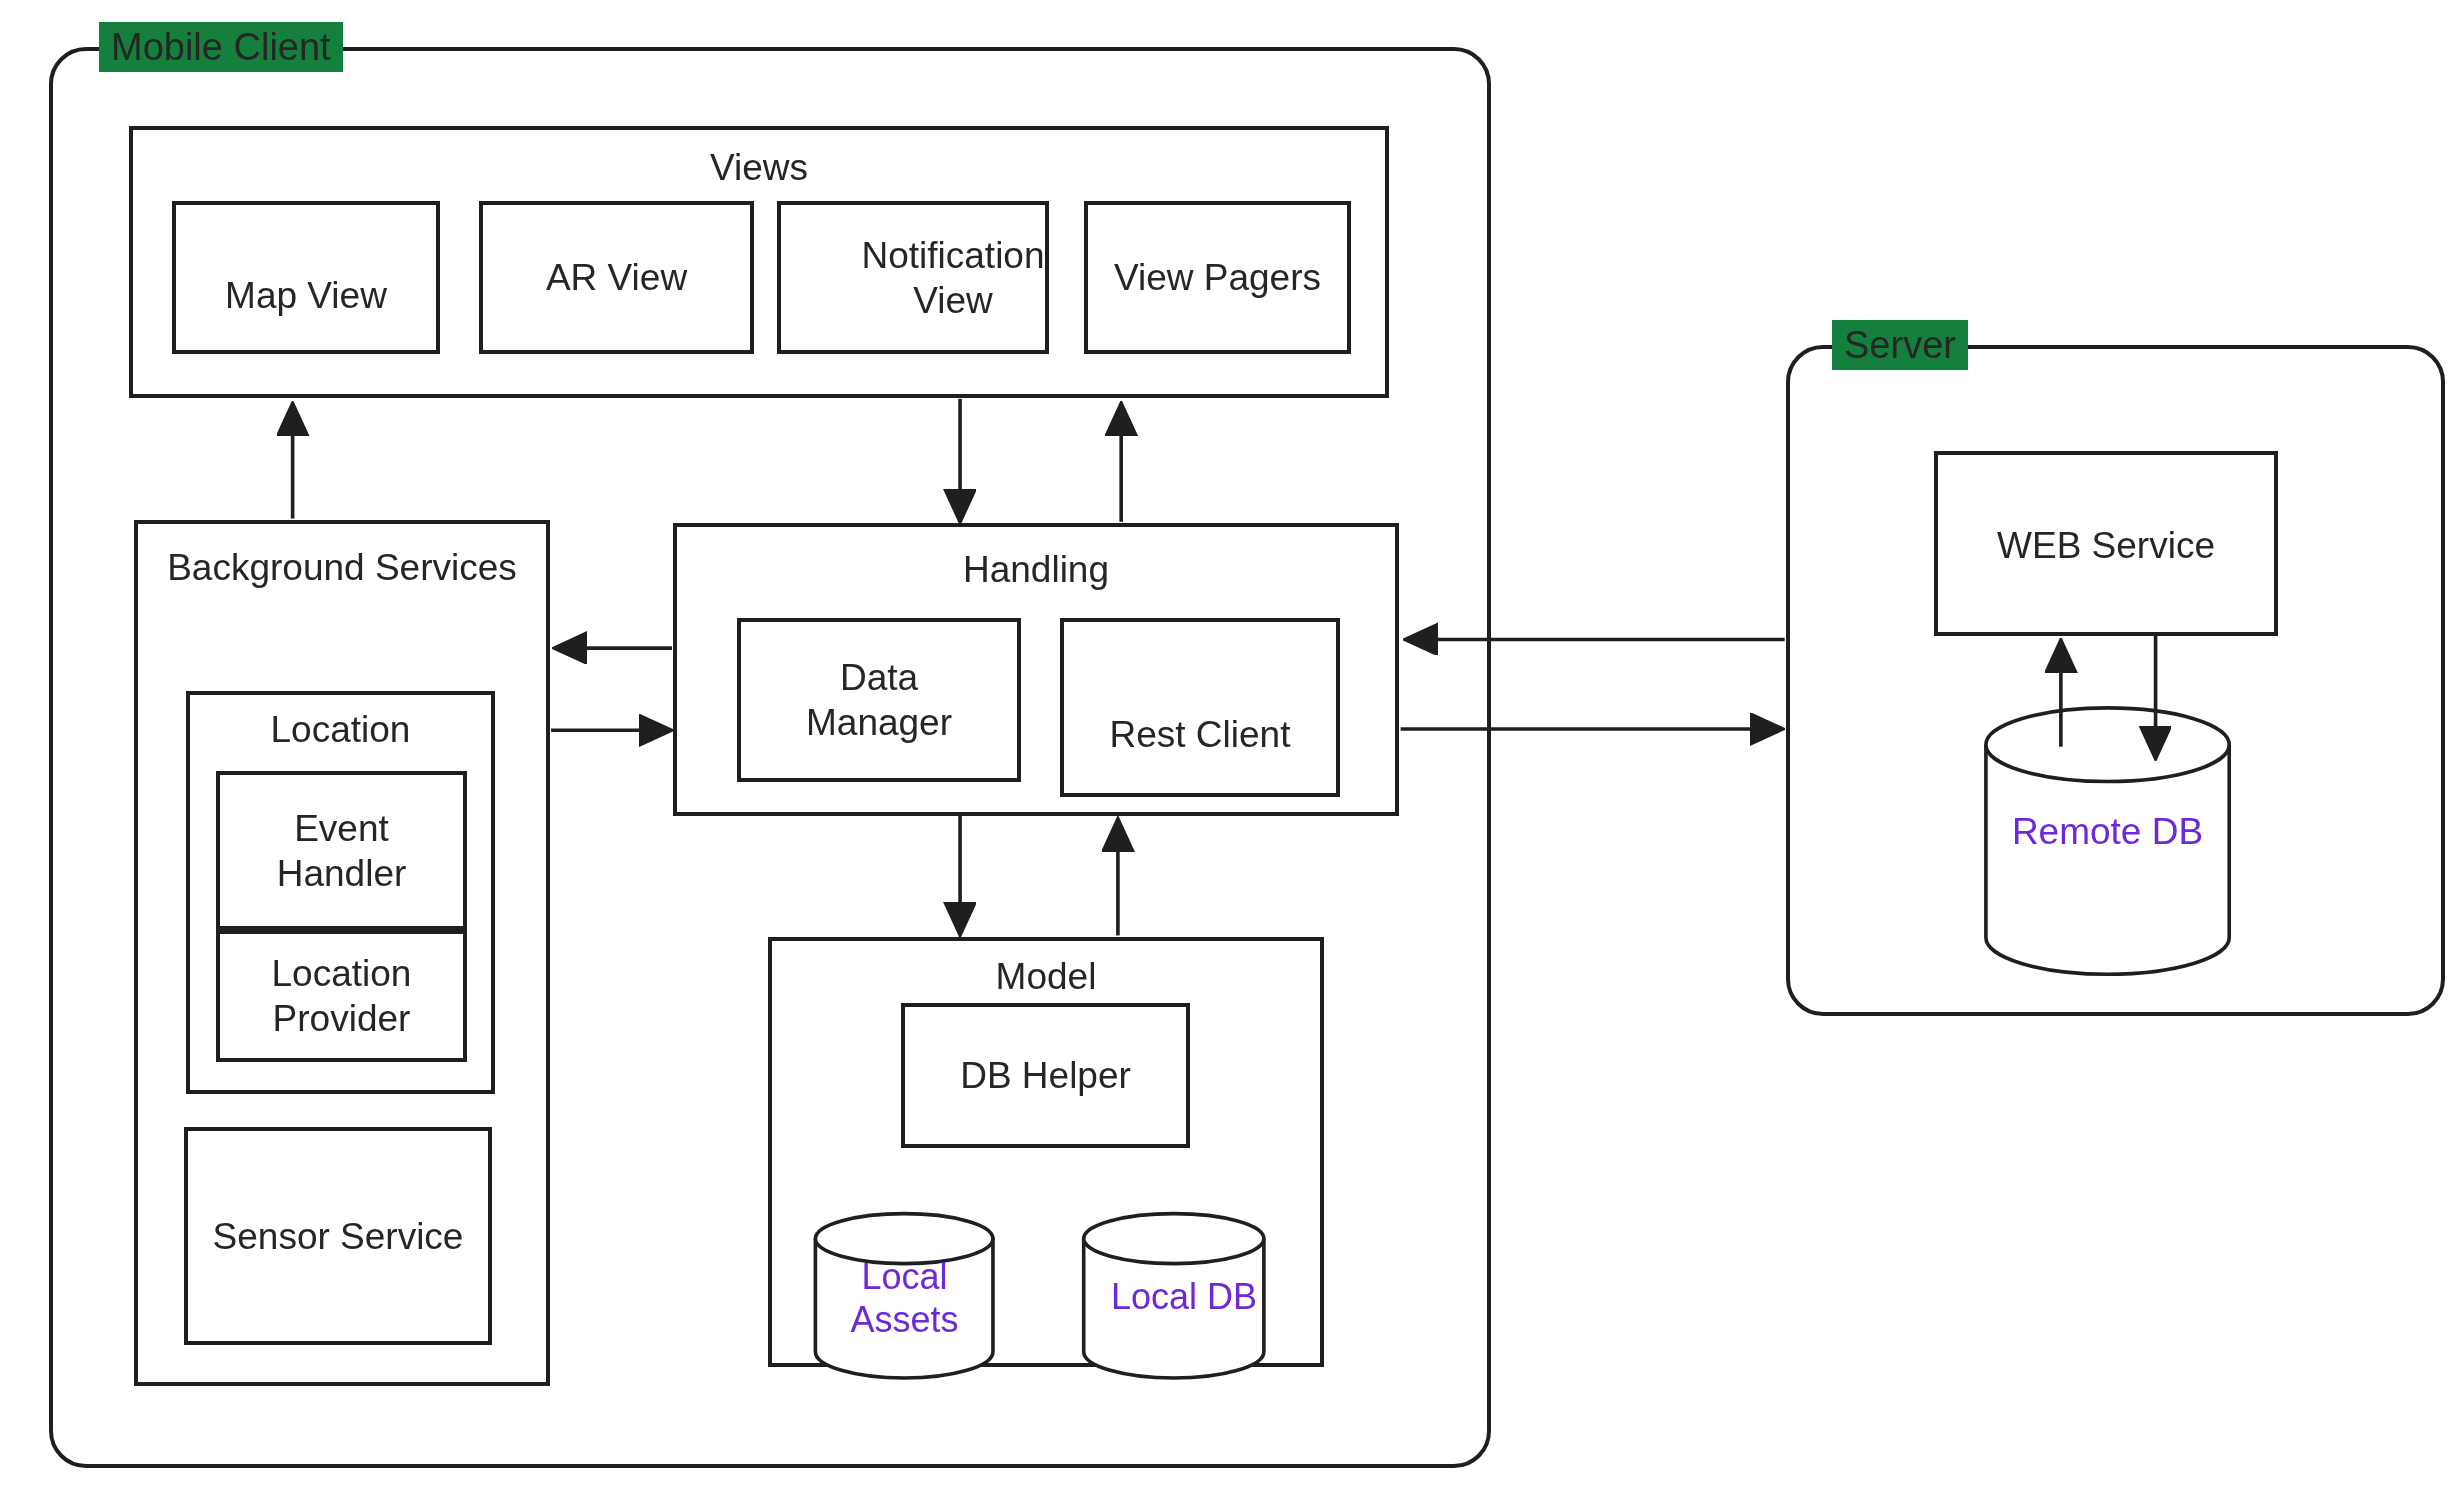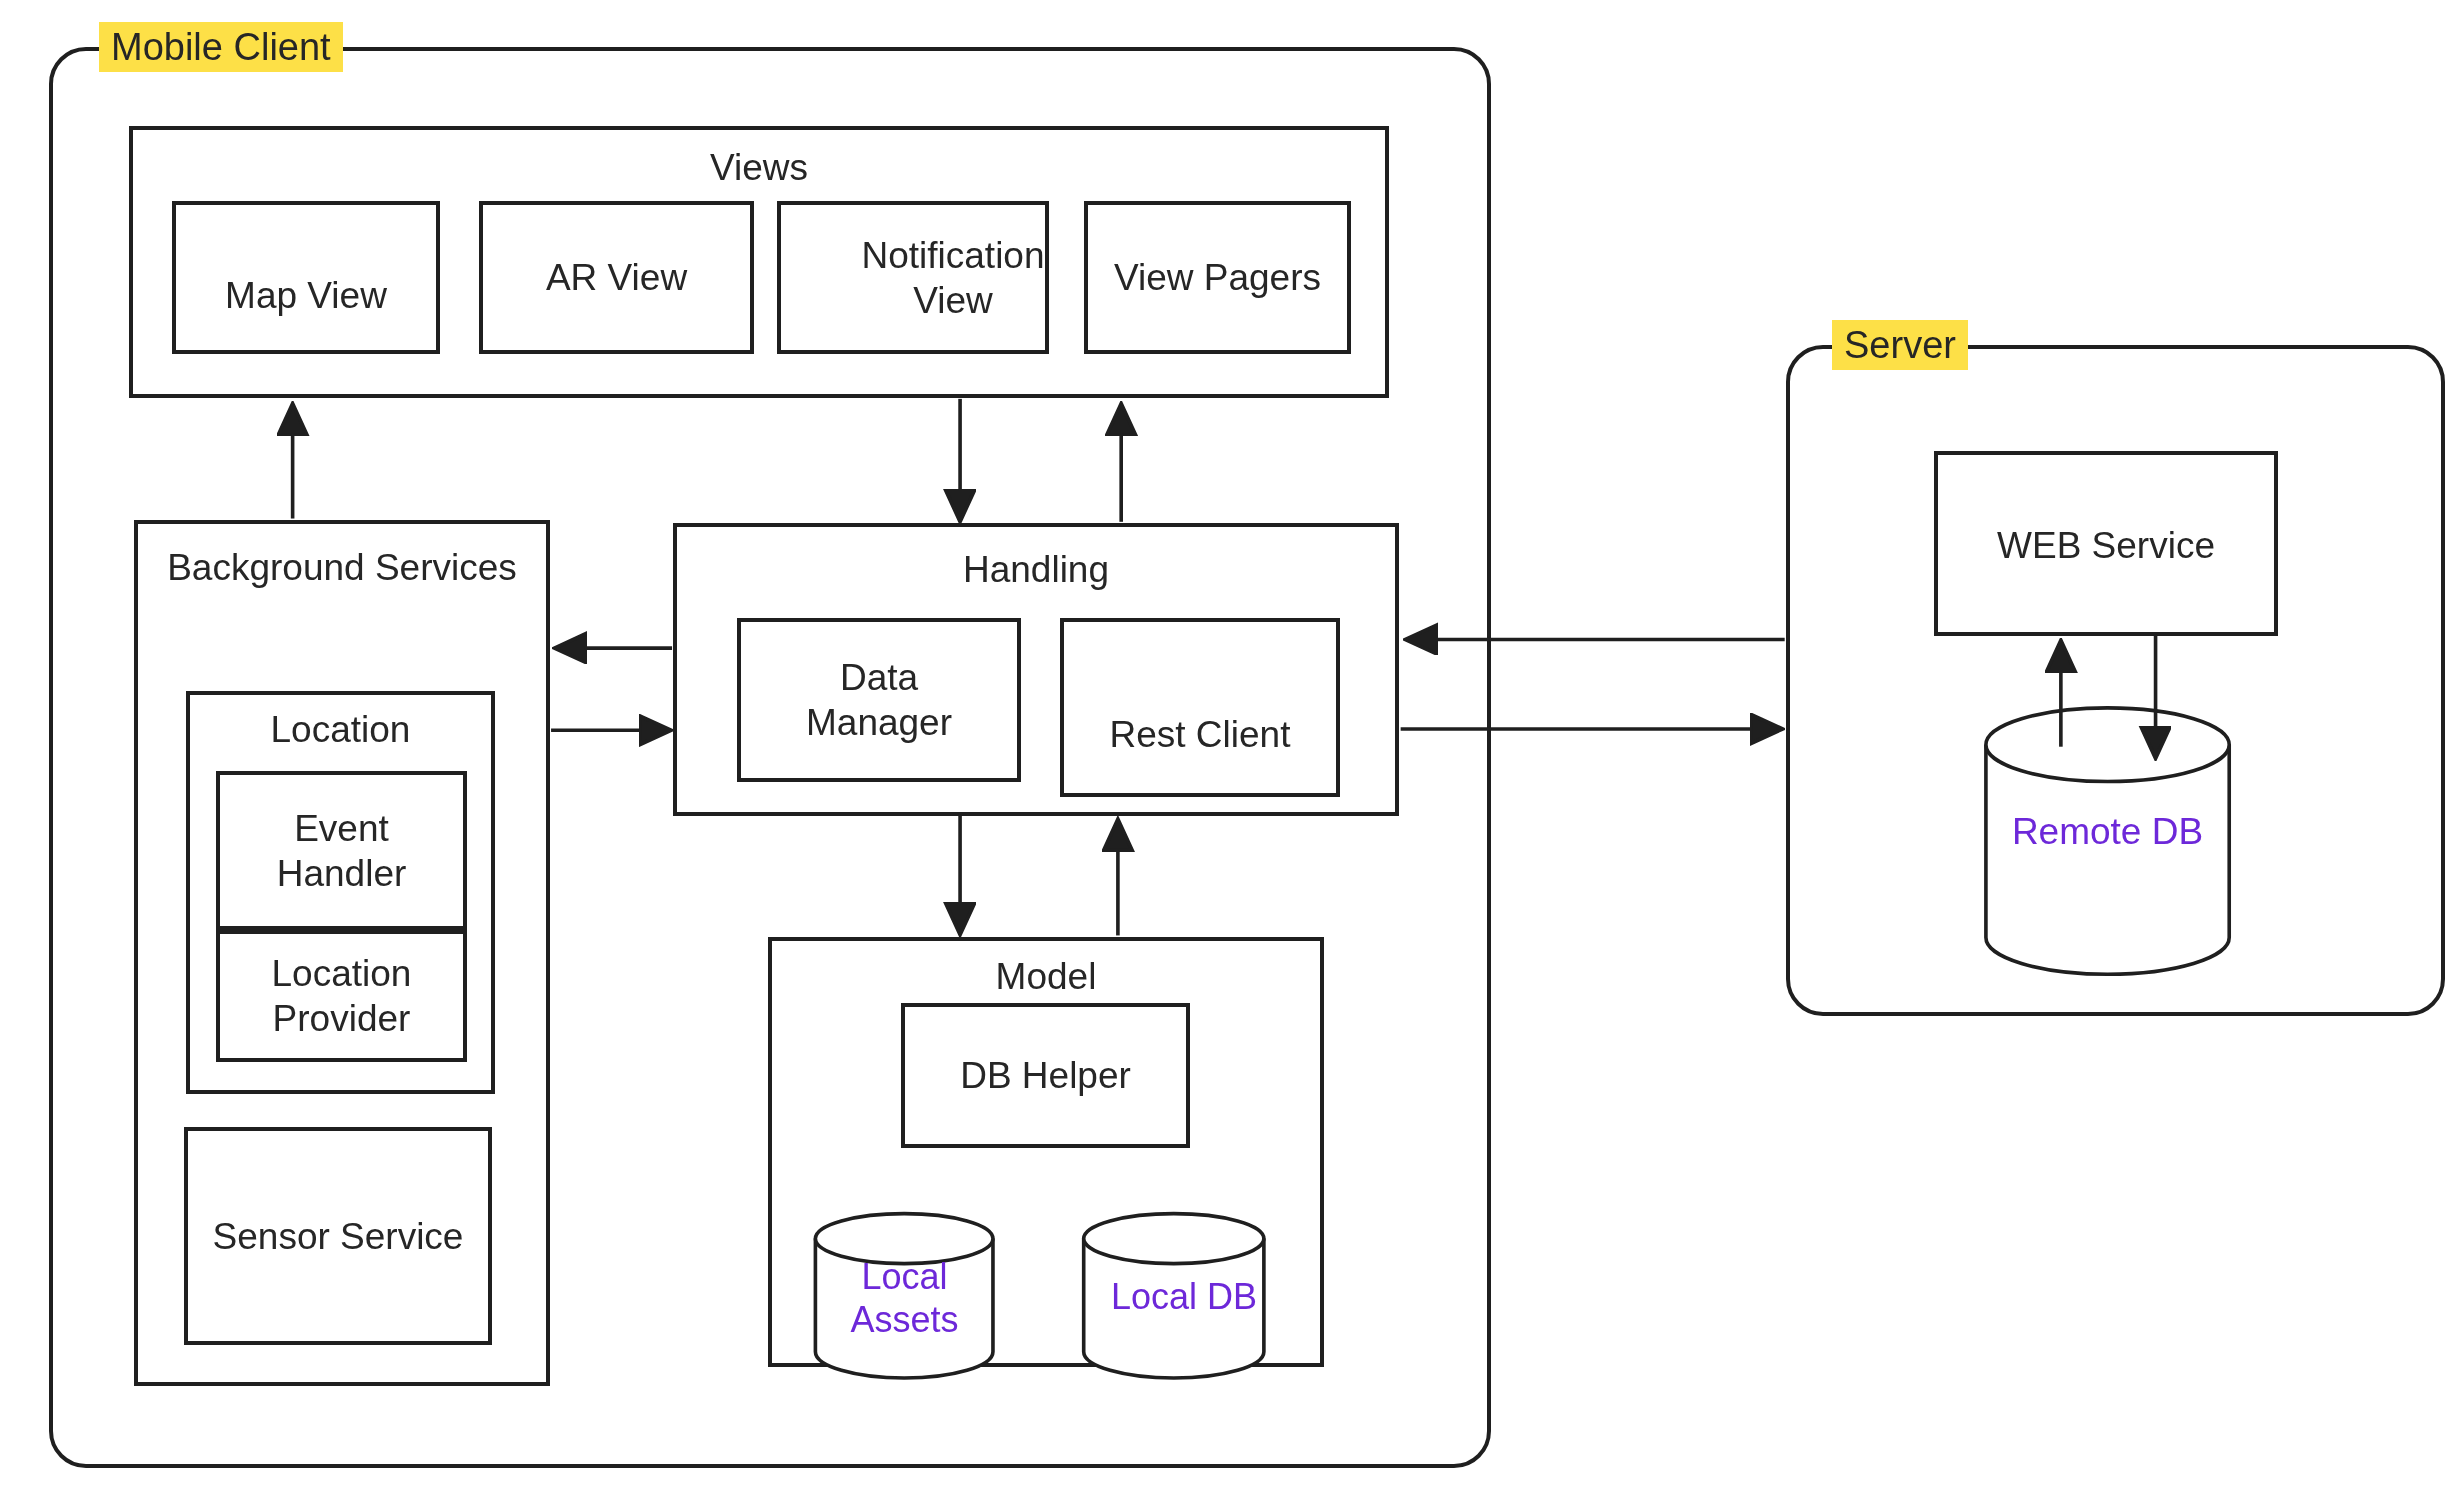--- a/index.html
+++ b/index.html
@@ -29,21 +29,21 @@
   .cc{
     position:absolute;
     display:flex;align-items:center;justify-content:center;
     text-align:center;
     font-size:37px;line-height:45px;
     color:#262626;
     z-index:2;
   }
   .chip{
     position:absolute;
-    background:#fde047;
+    background:#15803d;
     padding:0 12px;
     font-size:38px;line-height:50px;height:50px;
     color:#262626;
     z-index:4;
     white-space:nowrap;
   }
   .wrap-narrow{max-width:210px;display:inline-block;}
   svg.overlay{
     position:absolute;left:0;top:0;
     z-index:3;

